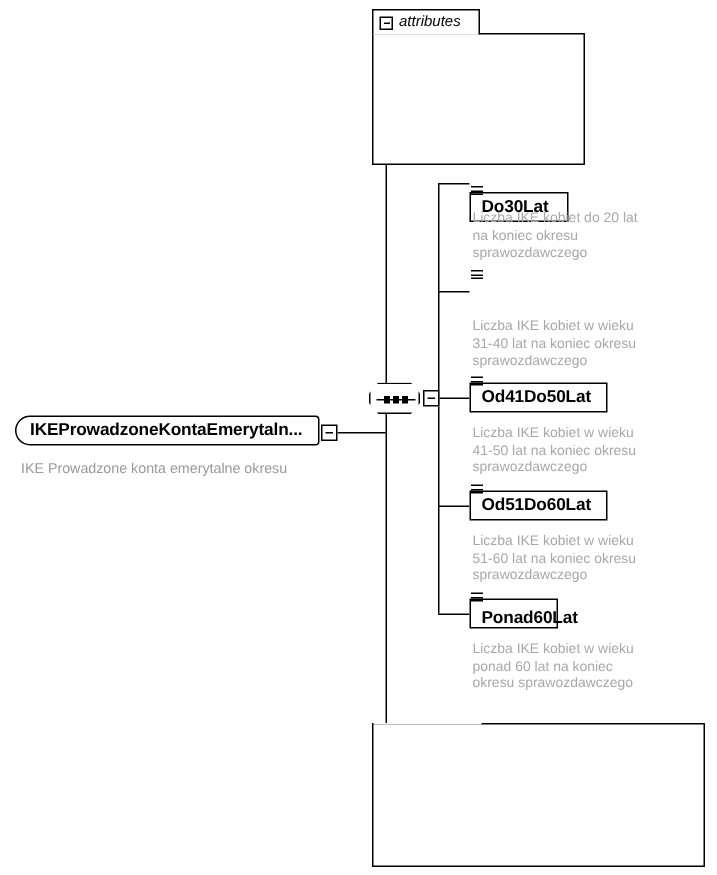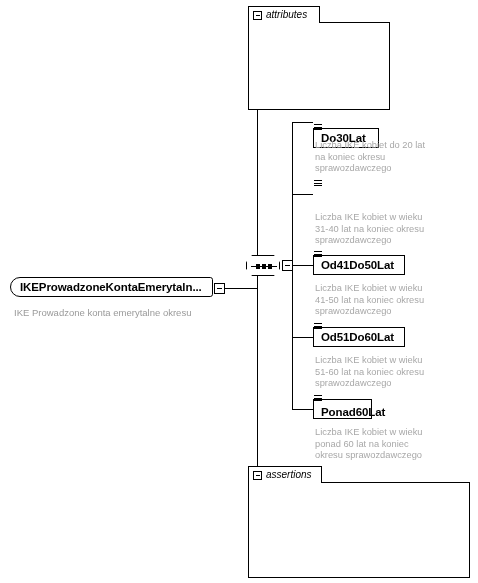--- a/index.html
+++ b/index.html
@@ -437,24 +437,20 @@
     <div class="seq-shape">
       <span class="seq-bar"></span>
       <span class="seq-dot d1"></span>
       <span class="seq-dot d2"></span>
       <span class="seq-dot d3"></span>
     </div>
   </div>
   <div class="minus-box" style="left:282px; top:260px;"></div>
 
   <div class="group-box" style="left:248px; top:466px; width:222px; height:112px;">
-    <div class="group-tab" style="width:74px;">
-      <span class="group-tab-icon"></span>
-      <span class="group-tab-label">assertions</span>
-    </div>
     <div class="group-body" style="top:16px; width:222px; height:96px;"></div>
     <div class="group-body-cover" style="left:1px; top:16px; width:72px;"></div>
   </div>
 
   <div class="assert-shadow" style="left:262px; top:494px; width:196px; height:23px;"></div>
   <div class="assert-box" style="left:258px; top:490px; width:196px; height:23px;">
     <span class="assert-label">@KobietyOgolem = Do30Lat + ...</span>
   </div>
   <div class="desc" style="left:258px; top:521px; width:206px;">Liczba IKE oszczędzających kobiet na koniec
 okresu sprawozdawczego musi równać się

